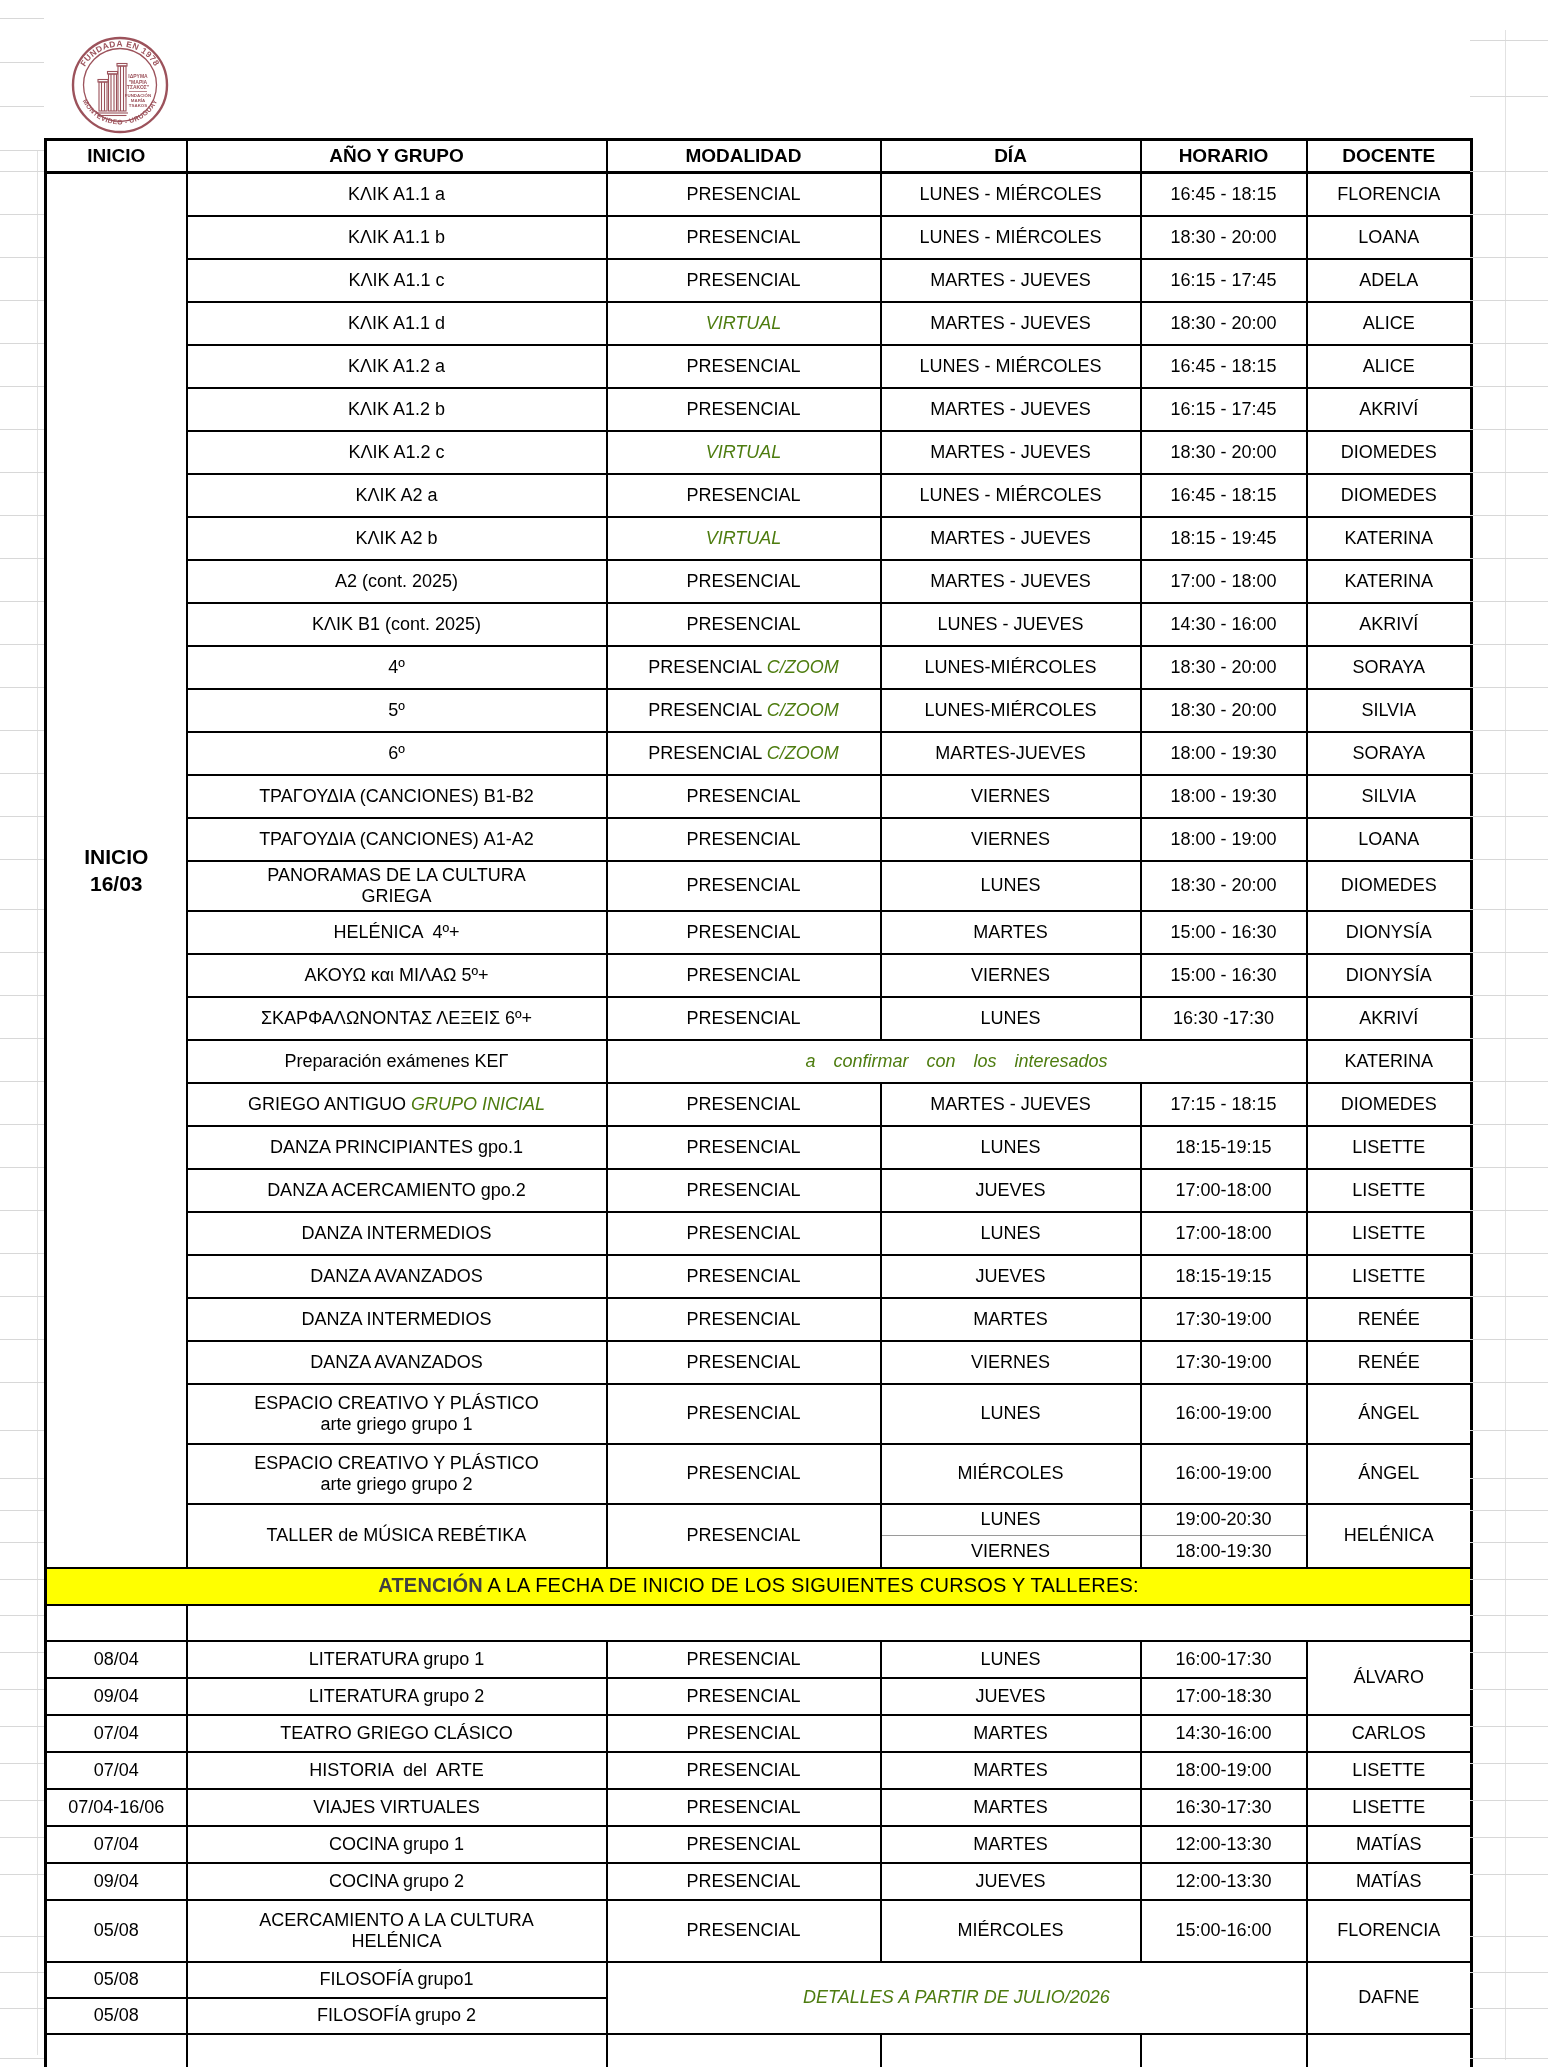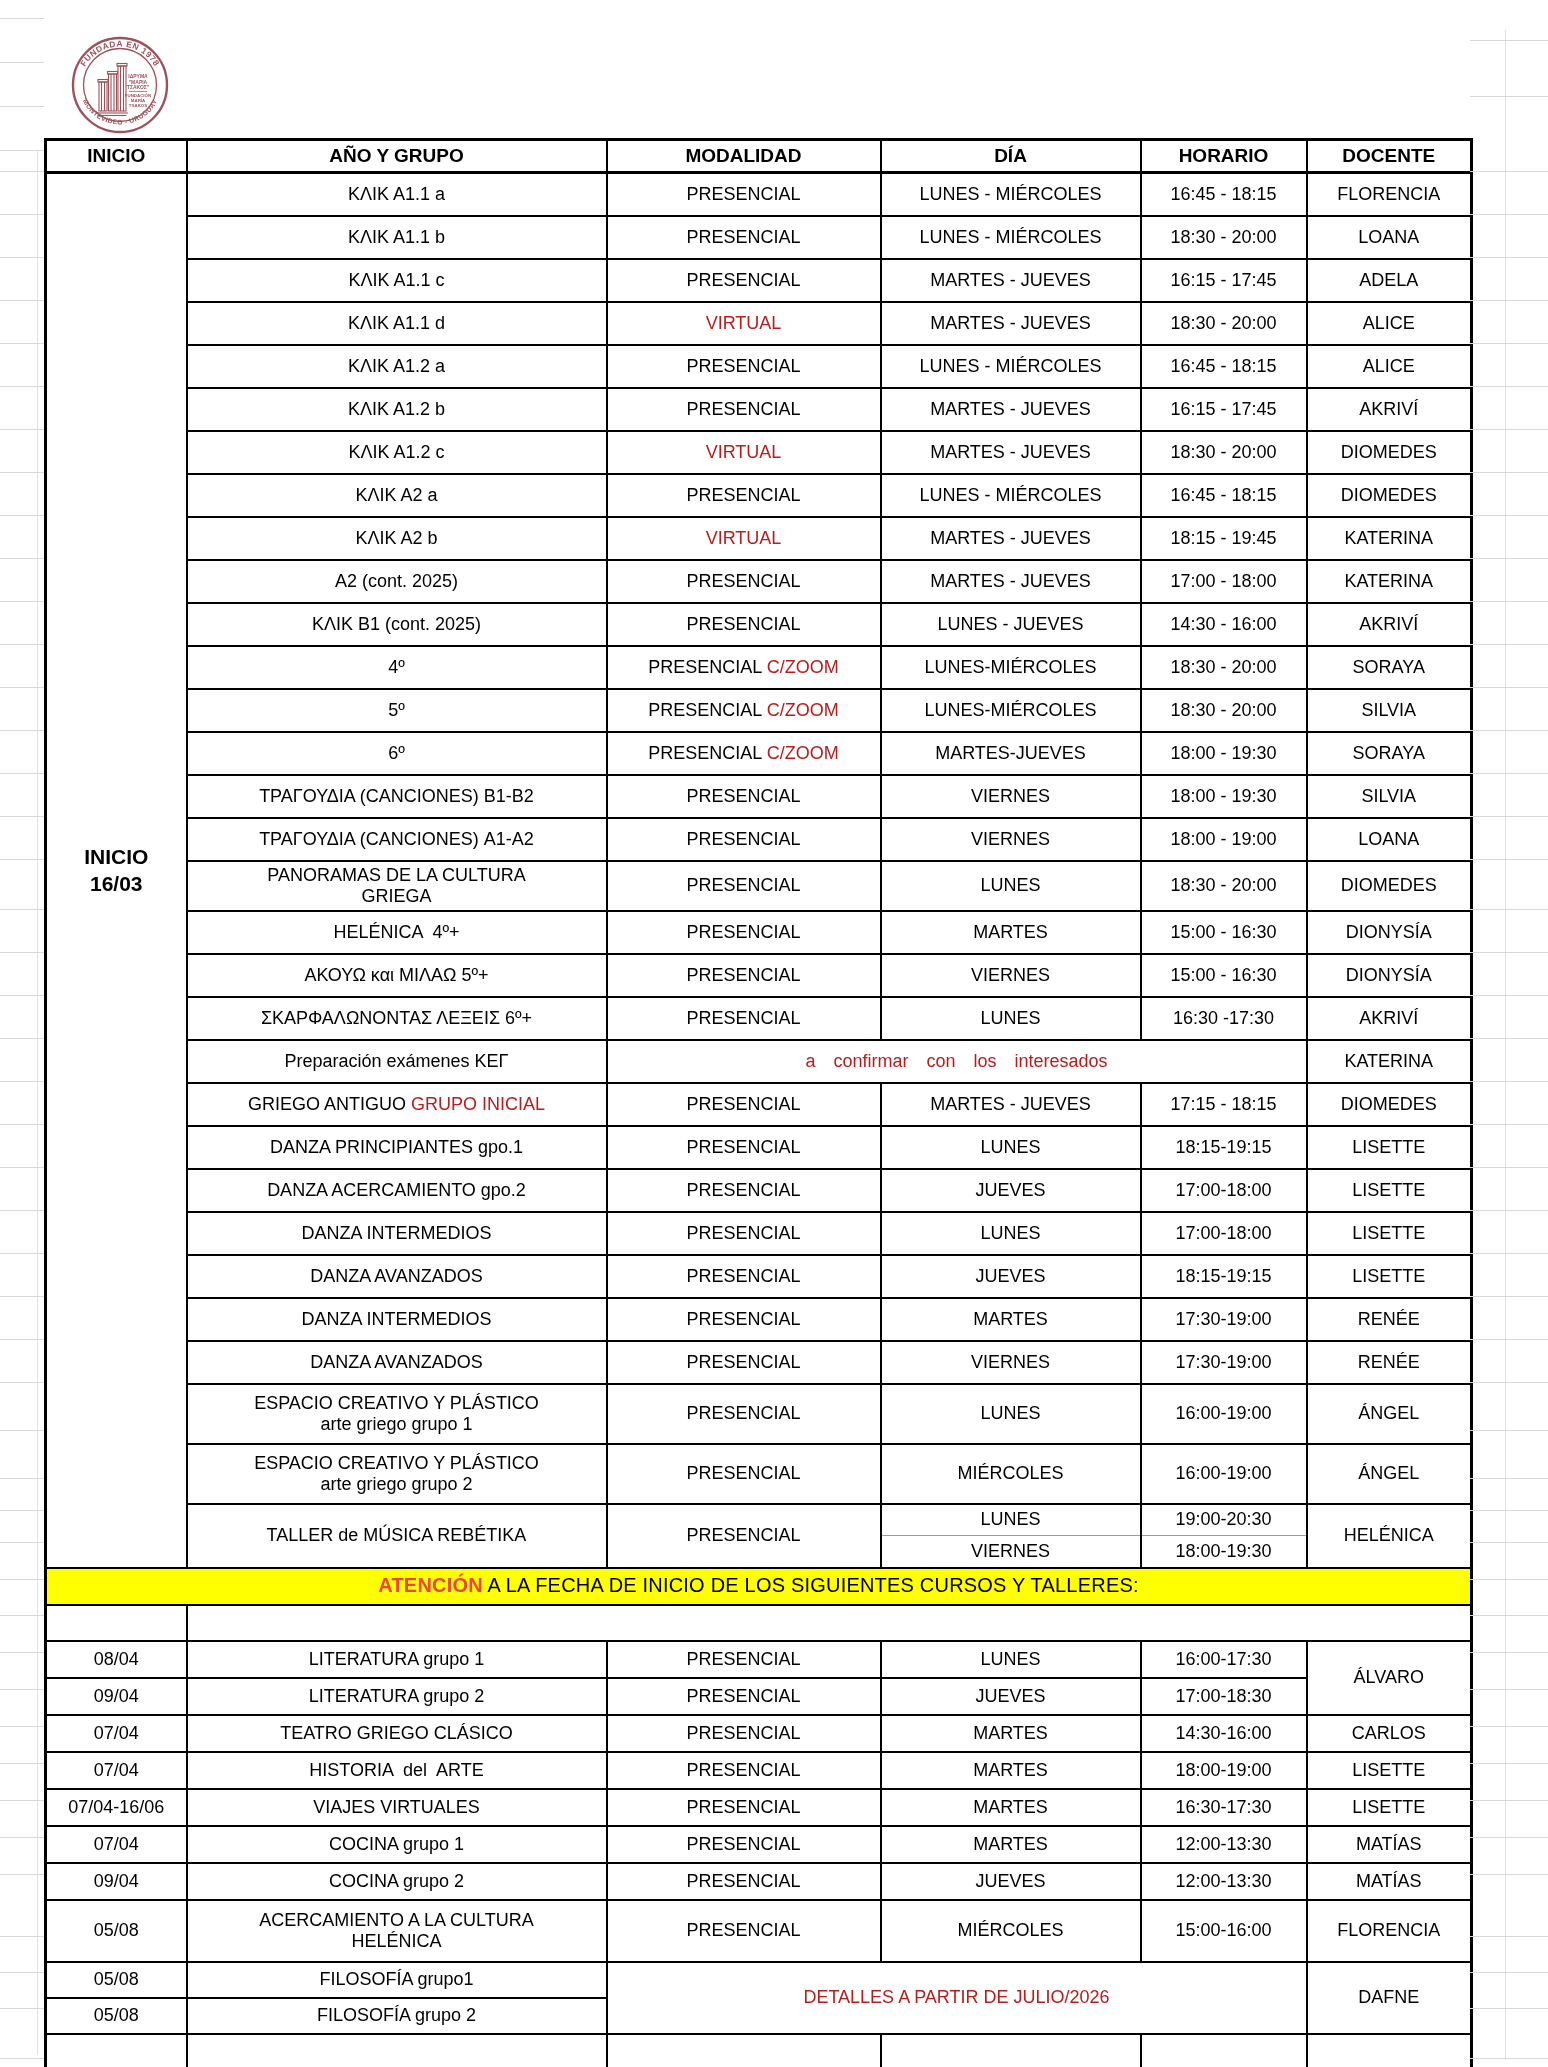--- a/index.html
+++ b/index.html
@@ -19,29 +19,29 @@
   .logo{position:absolute;left:70px;top:33px;width:100px;height:104px;}
 
   
   table{position:absolute;left:44px;top:138px;width:1426px;
         border-collapse:collapse;table-layout:fixed;border:3px solid #000;}
   td,th{border:2px solid #000;text-align:center;vertical-align:middle;
         padding:0 4px;font-size:18px;line-height:1.16;color:#000;
         white-space:pre-wrap;overflow:hidden;font-weight:normal;}
   th{font-weight:bold;font-size:19px;}
   tr.hdr th{border-bottom:3px solid #000;height:30px;}
-  .red{color:#b91c1c;}
+  .red{color:#4d7c0f;font-style:italic;}
   .c-inicio{font-weight:bold;font-size:21px;line-height:1.3;}
   .h-std{height:43px;} .h-tall{height:50px;} .h-esp{height:60px;}
   .h-sub{height:32px;} .h-banner{height:37px;} .h-gap{height:36px;}
   .h-s2{height:37px;} .h-acerca{height:62px;} .h-filo{height:36px;} .h-end{height:50px;}
   td.sub-a{border-bottom:1px solid #9a9a9a;}
   td.sub-b{border-top:1px solid #9a9a9a;}
   td.banner{background:#ffff00;font-size:20px;letter-spacing:.2px;}
-  td.banner .attn{font-weight:bold;color:#ef4444;}
+  td.banner .attn{font-weight:bold;color:#404040;}
   td.wide-note{word-spacing:13px;}
   .seal-text{font-weight:bold;}
 </style>
 </head>
 <body>
 
 <div class="page">
 
   <div class="vline" style="left:37px;top:150px;height:1905px;"></div>
   <div class="vline" style="left:1505px;top:30px;height:2030px;"></div>

